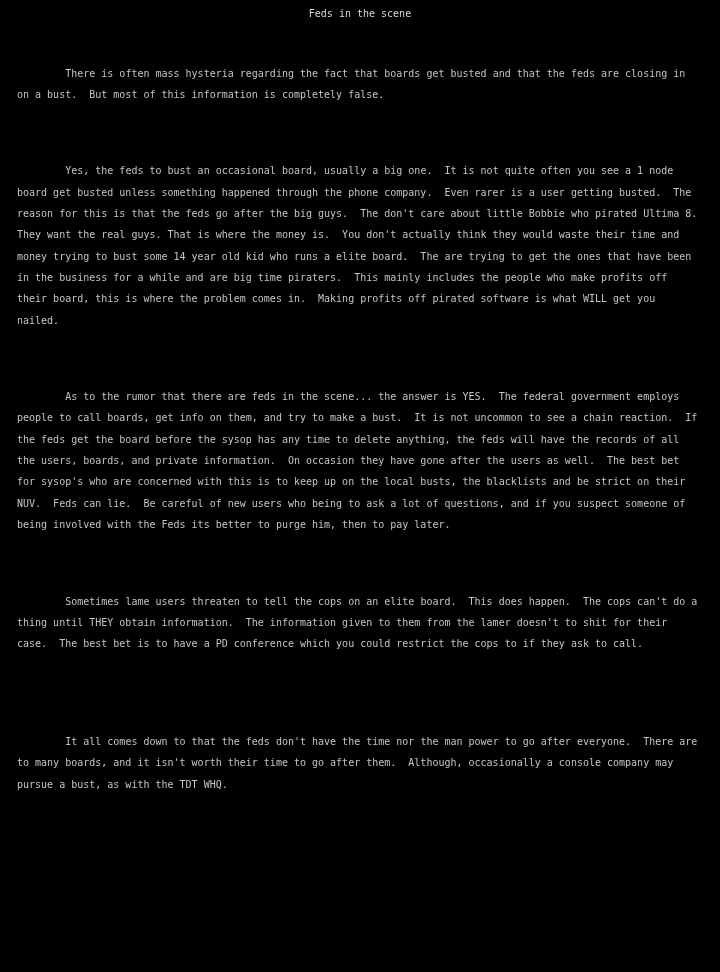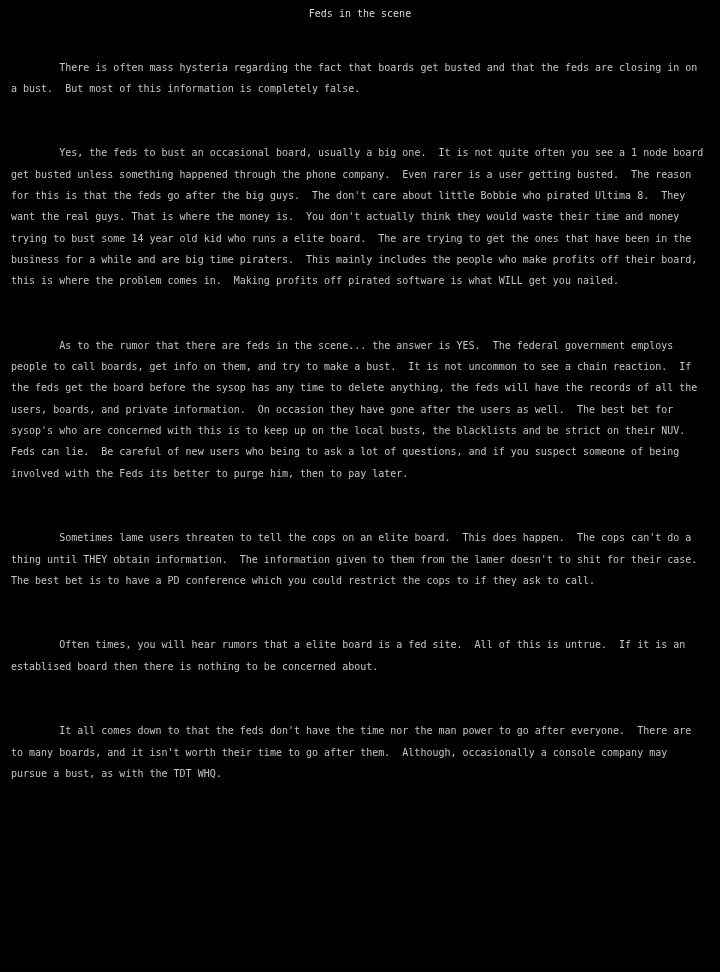--- a/index.html
+++ b/index.html
@@ -27,21 +27,21 @@
   }
   .title {
     text-align: center;
     color: #d8d8d8;
     white-space: pre;
     line-height: 21.3px;
   }
   .para {
     white-space: pre-wrap;
     color: #c4c4c4;
-    margin: 11px;
+    margin: 17px;
     padding: 0 2px 0 0;
   }
   .spacer {
     height: 21.3px;
   }
 </style>
 </head>
 <body>
 
 <div id="doc">
@@ -54,20 +54,19 @@
 
   <div class="para">        Yes, the feds to bust an occasional board, usually a big one.  It is not quite often you see a 1 node board get busted unless something happened through the phone company.  Even rarer is a user getting busted.  The reason for this is that the feds go after the big guys.  The don't care about little Bobbie who pirated Ultima 8.  They want the real guys. That is where the money is.  You don't actually think they would waste their time and money trying to bust some 14 year old kid who runs a elite board.  The are trying to get the ones that have been in the business for a while and are big time piraters.  This mainly includes the people who make profits off their board, this is where the problem comes in.  Making profits off pirated software is what WILL get you nailed.</div>
   <div class="spacer"></div>
 
   <div class="para">        As to the rumor that there are feds in the scene... the answer is YES.  The federal government employs people to call boards, get info on them, and try to make a bust.  It is not uncommon to see a chain reaction.  If the feds get the board before the sysop has any time to delete anything, the feds will have the records of all the users, boards, and private information.  On occasion they have gone after the users as well.  The best bet for sysop's who are concerned with this is to keep up on the local busts, the blacklists and be strict on their NUV.  Feds can lie.  Be careful of new users who being to ask a lot of questions, and if you suspect someone of being involved with the Feds its better to purge him, then to pay later.</div>
   <div class="spacer"></div>
 
   <div class="para">        Sometimes lame users threaten to tell the cops on an elite board.  This does happen.  The cops can't do a thing until THEY obtain information.  The information given to them from the lamer doesn't to shit for their case.  The best bet is to have a PD conference which you could restrict the cops to if they ask to call.</div>
   <div class="spacer"></div>
 
-  <div class="para">        Often times, you will hear rumors that a elite board is a fed site.  All of this is untrue.  If it is an establised board then there is nothing to be concerned about.</div>
   <div class="spacer"></div>
 
   <div class="para">        It all comes down to that the feds don't have the time nor the man power to go after everyone.  There are to many boards, and it isn't worth their time to go after them.  Although, occasionally a console company may pursue a bust, as with the TDT WHQ.</div>
   <div class="spacer"></div>
 
 
 </div>
 
 </body></html>

